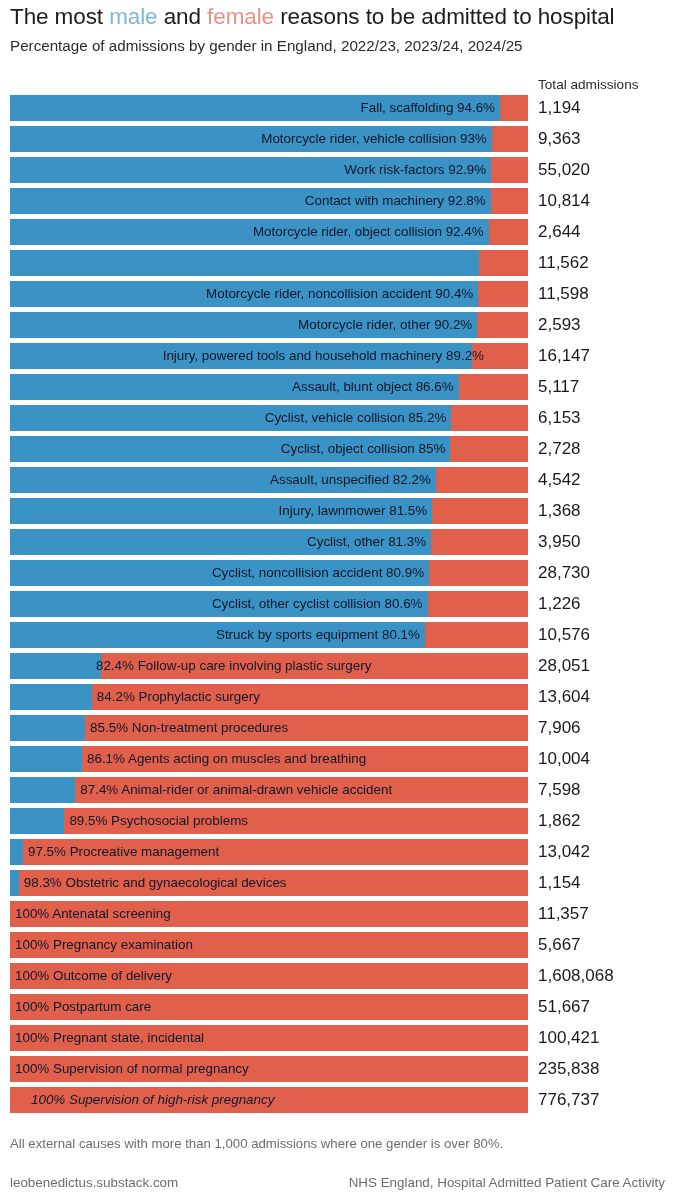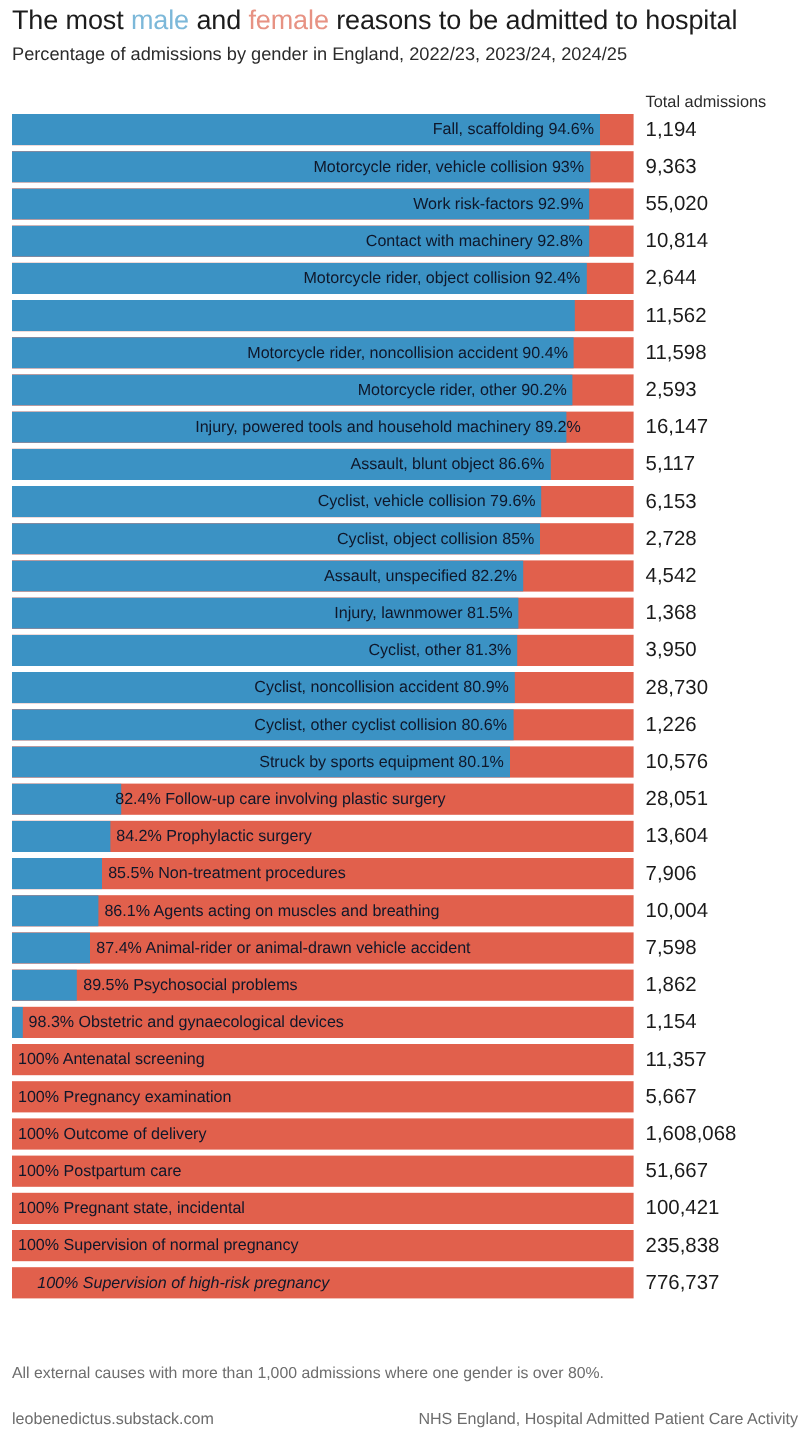--- a/index.html
+++ b/index.html
@@ -218,21 +218,21 @@
       <div class="row">
         <div class="bar">
           <div class="bar-blue" style="width: 448.588px;"></div>
           <div class="bar-label male-side" style="right: 74.412px; left: auto;">Assault, blunt object 86.6%</div>
         </div>
         <div class="total">5,117</div>
       </div>
       <div class="row">
         <div class="bar">
           <div class="bar-blue" style="width: 441.336px;"></div>
-          <div class="bar-label male-side" style="right: 81.664px; left: auto;">Cyclist, vehicle collision 79.6%</div>
+          <div class="bar-label male-side" style="right: 81.664px; left: auto;">Cyclist, vehicle collision 85.2%</div>
         </div>
         <div class="total">6,153</div>
       </div>
       <div class="row">
         <div class="bar">
           <div class="bar-blue" style="width: 440.3px;"></div>
           <div class="bar-label male-side" style="right: 82.7px; left: auto;">Cyclist, object collision 85%</div>
         </div>
         <div class="total">2,728</div>
       </div>
@@ -312,20 +312,27 @@
           <div class="bar-label female-side" style="left: 70.268px; right: auto;">87.4% Animal-rider or animal-drawn vehicle accident</div>
         </div>
         <div class="total">7,598</div>
       </div>
       <div class="row">
         <div class="bar">
           <div class="bar-blue" style="width: 54.39px;"></div>
           <div class="bar-label female-side" style="left: 59.39px; right: auto;">89.5% Psychosocial problems</div>
         </div>
         <div class="total">1,862</div>
+      </div>
+      <div class="row">
+        <div class="bar">
+          <div class="bar-blue" style="width: 12.95px;"></div>
+          <div class="bar-label female-side" style="left: 17.95px; right: auto;">97.5% Procreative management</div>
+        </div>
+        <div class="total">13,042</div>
       </div>
       <div class="row">
         <div class="bar">
           <div class="bar-blue" style="width: 8.806px;"></div>
           <div class="bar-label female-side" style="left: 13.806px; right: auto;">98.3% Obstetric and gynaecological devices</div>
         </div>
         <div class="total">1,154</div>
       </div>
       <div class="row">
         <div class="bar">

